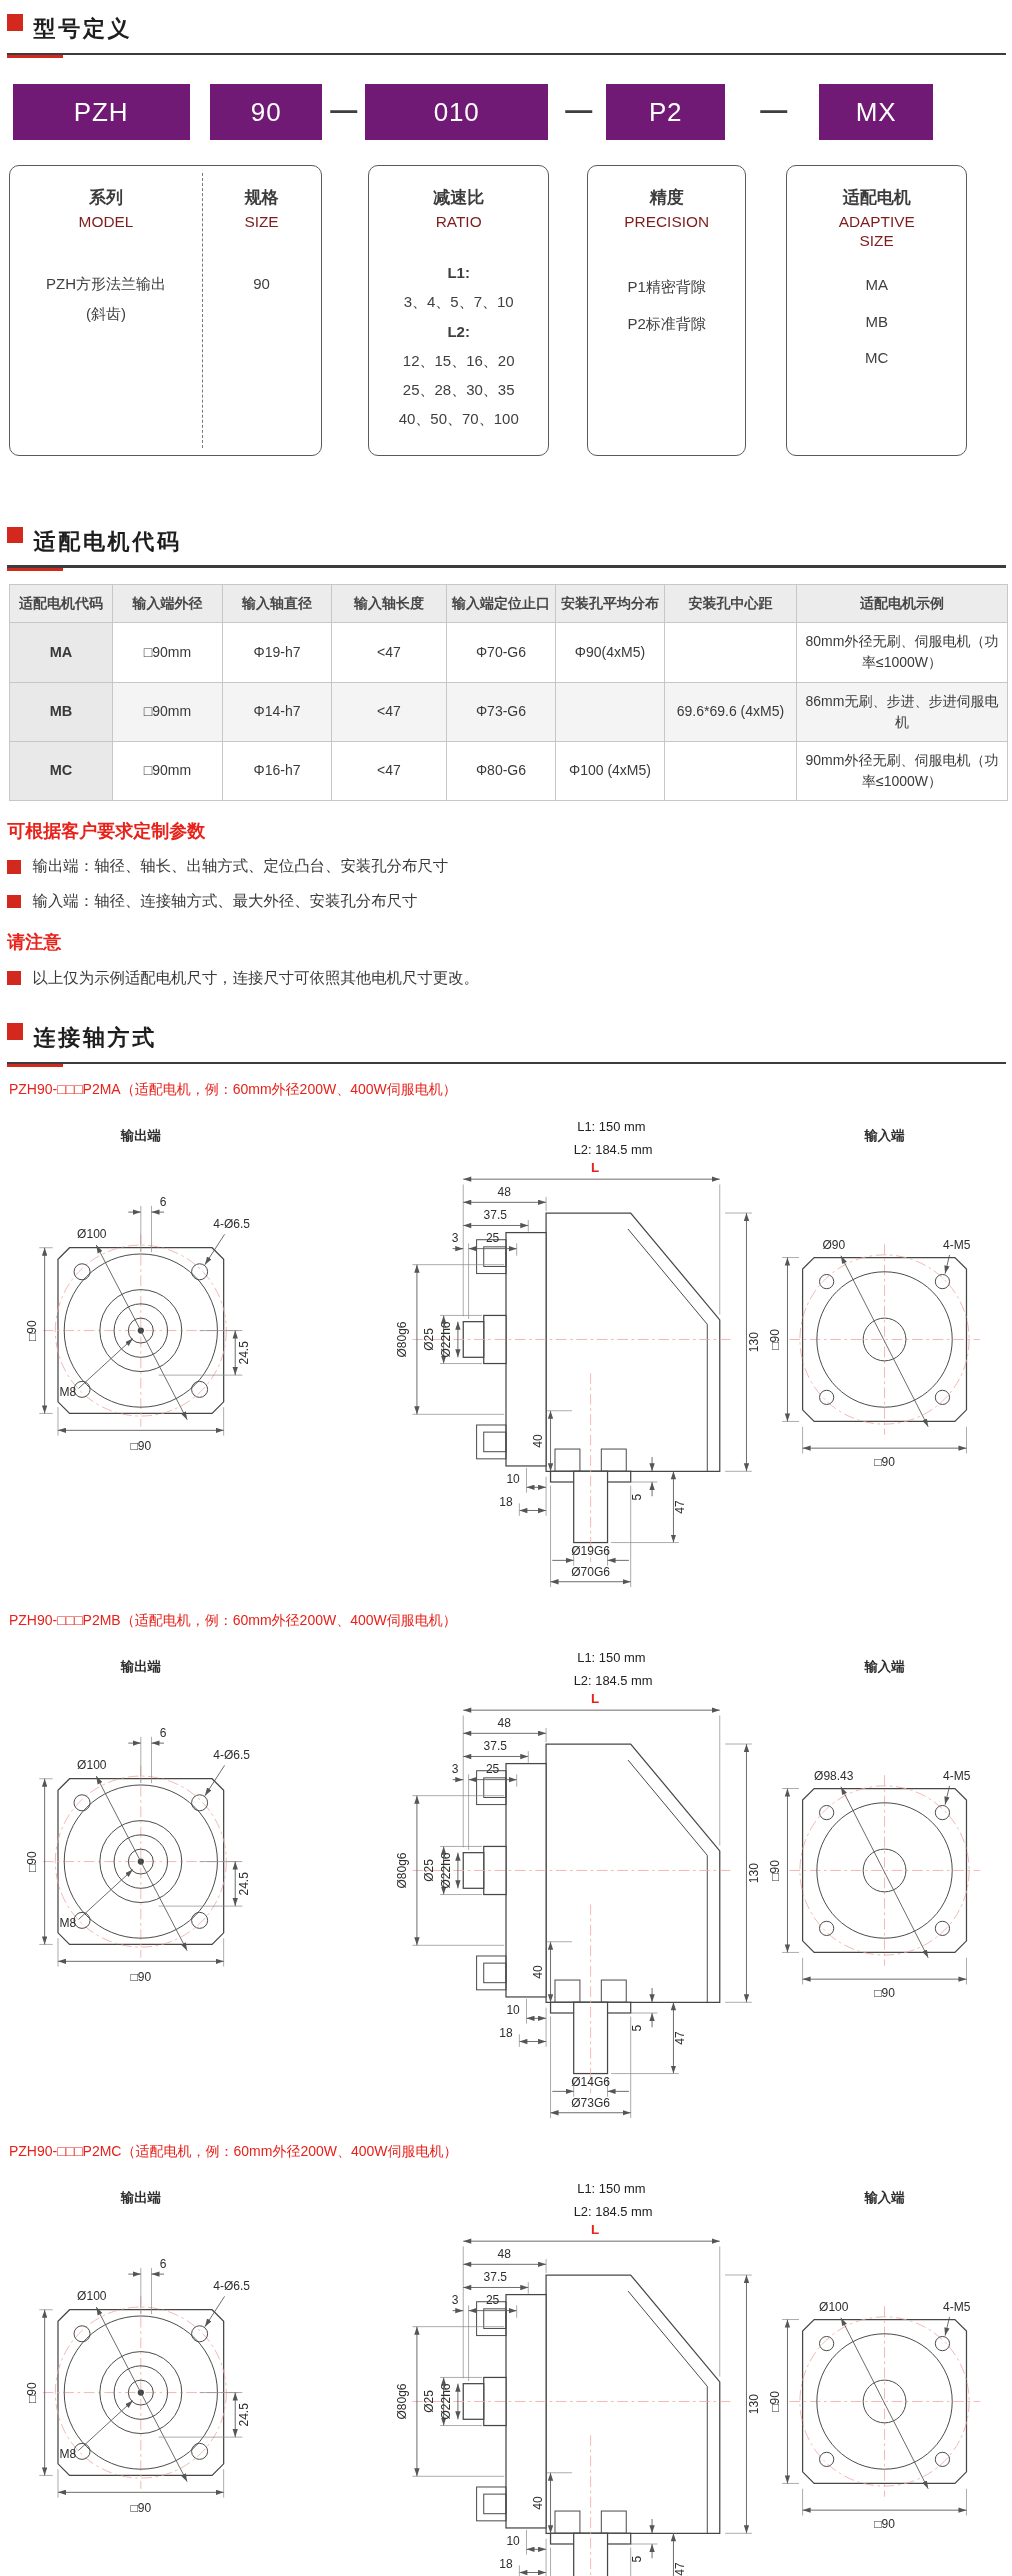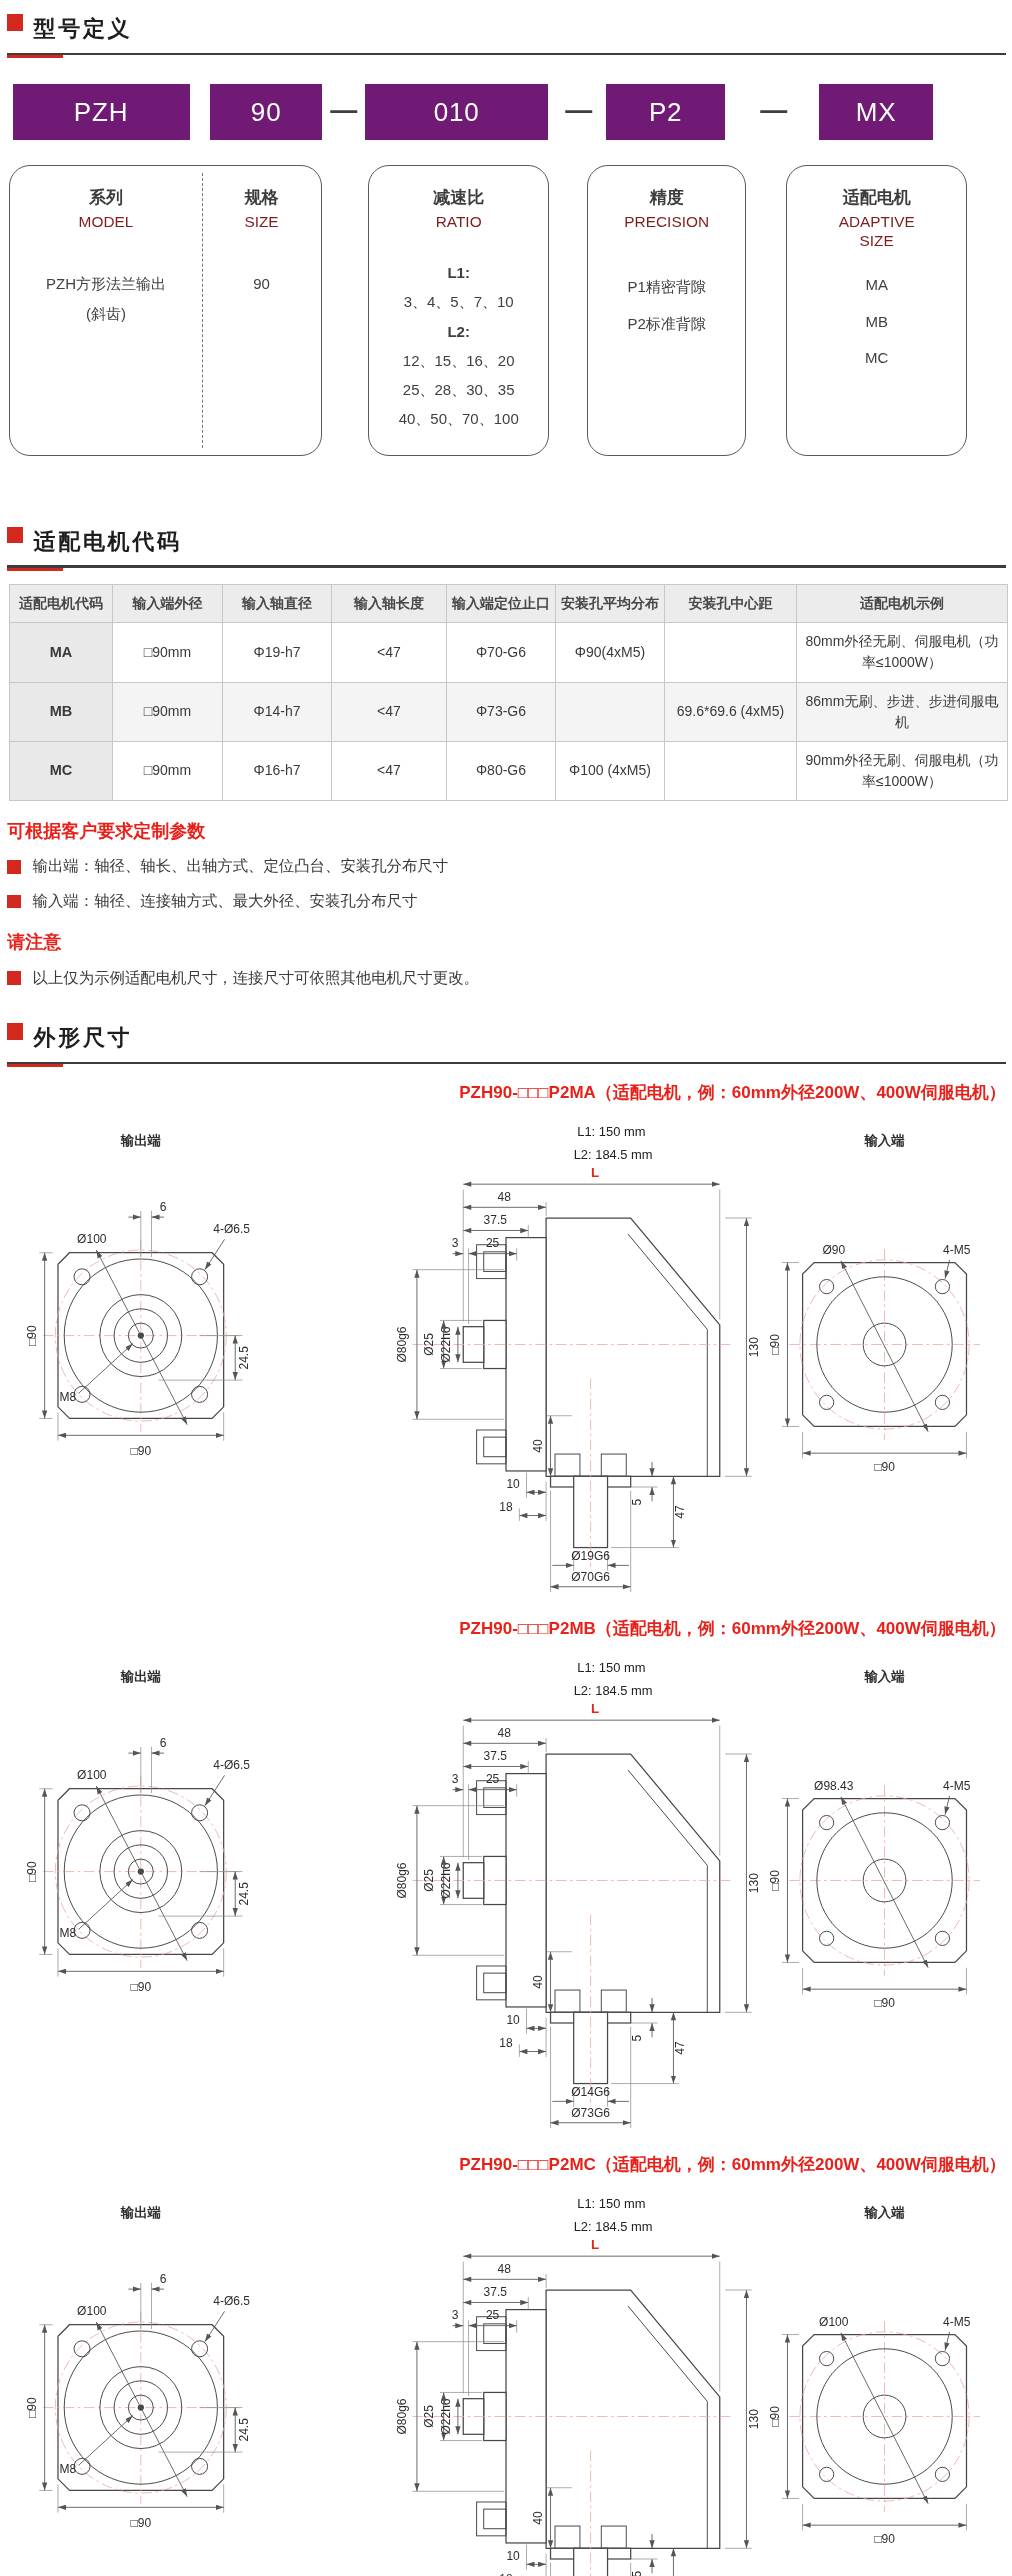--- a/index.html
+++ b/index.html
@@ -14,21 +14,21 @@
   .sec-rule::after{content:"";position:absolute;left:0;top:2.7px;width:56px;height:2.7px;background:#d3281e;}
 
   
   .code-row{position:relative;height:56px;margin:29px 0 25px 0;}
   .code-box{position:absolute;top:0;height:56px;background:#701a75;color:#fff;font-size:26px;
             display:flex;align-items:center;justify-content:center;letter-spacing:0.9px;}
   .dash{position:absolute;top:11px;font-size:27px;font-weight:bold;color:#3f3f3f;}
 
   
   .desc-row{position:relative;height:295px;margin-bottom:65px;}
-  .desc-box{position:absolute;top:0;height:291px;border:1.8px solid #5a5a5a;border-radius:21px;background:#fff;box-sizing:border-box;}
+  .desc-box{position:absolute;top:0;height:291px;border:1.8px solid #5a5a5a;border-radius:10px;background:#fff;box-sizing:border-box;}
   .combo-col{position:absolute;top:0;bottom:0;}
   .divider{position:absolute;left:192px;top:7.2px;bottom:7.2px;border-left:1.8px dashed #777;}
   .dhead{padding-top:20px;text-align:center;}
   .dhead .zh{font-size:17px;font-weight:bold;color:#3c3c3c;}
   .dhead .en{font-size:15.4px;color:#7f1d1d;margin-top:2.7px;line-height:1.25;}
   .narrow .en{max-width:99px;margin:2.7px auto 0;}
   .dlines{margin-top:38px;text-align:center;font-size:15px;color:#3f3f3f;line-height:2.0;}
   .dlines.wide{line-height:2.45;}
   .dlines .bold{font-weight:bold;}
 
@@ -39,21 +39,21 @@
   tbody th{background:#e9e9e9;font-weight:bold;color:#3a3a3a;font-size:14.5px;}
   tbody tr.alt td{background:#f4f4f4;}
 
   
   .note-title{color:#e8211a;font-weight:bold;font-size:18px;margin:18px 0 3.6px 0;}
   .bullet{display:flex;align-items:center;gap:11.8px;margin:13.6px 0;font-size:15.4px;color:#3a3a3a;}
   .bullet-sq{width:13.6px;height:13.6px;background:#d3281e;flex:none;}
   .notes-wrap{margin-bottom:33px;}
 
   
-  .drawing-subtitle{color:#e8211a;font-weight:bold;font-size:17px;margin:16.3px 0 0 1.8px;text-align:right;}
+  .drawing-subtitle{color:#e8211a;font-weight:normal;font-size:14px;margin:16.3px 0 0 1.8px;}
   .drawing-block svg{display:block;}
   .ol{fill:#fff;stroke:#474747;stroke-width:1.4;}
   .ol2{fill:none;stroke:#474747;stroke-width:1.1;}
   .dim{stroke:#5a5a5a;stroke-width:1;fill:none;}
   .ext{stroke:#8a8a8a;stroke-width:0.8;}
   .cl{stroke:#efa8a2;stroke-width:0.9;fill:none;stroke-dasharray:12 4 3 4;}
   .dt{font-size:13.5px;fill:#2e2e2e;}
   .lbl{font-size:15px;fill:#2e2e2e;font-weight:bold;}
   .lbl2{font-size:14.5px;fill:#222;}
   .redt{fill:#e8211a;font-weight:bold;font-size:15px;}
@@ -228,21 +228,21 @@
             <span class="bullet-sq"></span>
             <span>以上仅为示例适配电机尺寸，连接尺寸可依照其他电机尺寸更改。</span>
           </div>
         </div>
     </div>
   </section>
 
   <section>
     <div class="sec-head">
       <span class="red-sq"></span>
-      <h2>外形尺寸</h2>
+      <h2>连接轴方式</h2>
     </div>
     <div class="sec-rule"></div>
     <div id="drawings">
         <div class="drawing-block">
           <div class="drawing-subtitle">PZH90-□□□P2MA（适配电机，例：60mm外径200W、400W伺服电机）</div>
           <svg viewBox="0 0 1120 558" width="998" height="497">
   <defs>
     <marker id="me0" markerWidth="10" markerHeight="7" refX="9" refY="3" orient="auto" markerUnits="userSpaceOnUse">
       <path d="M0,0 L9,3 L0,6 Z" fill="#555"></path>
               </marker>

